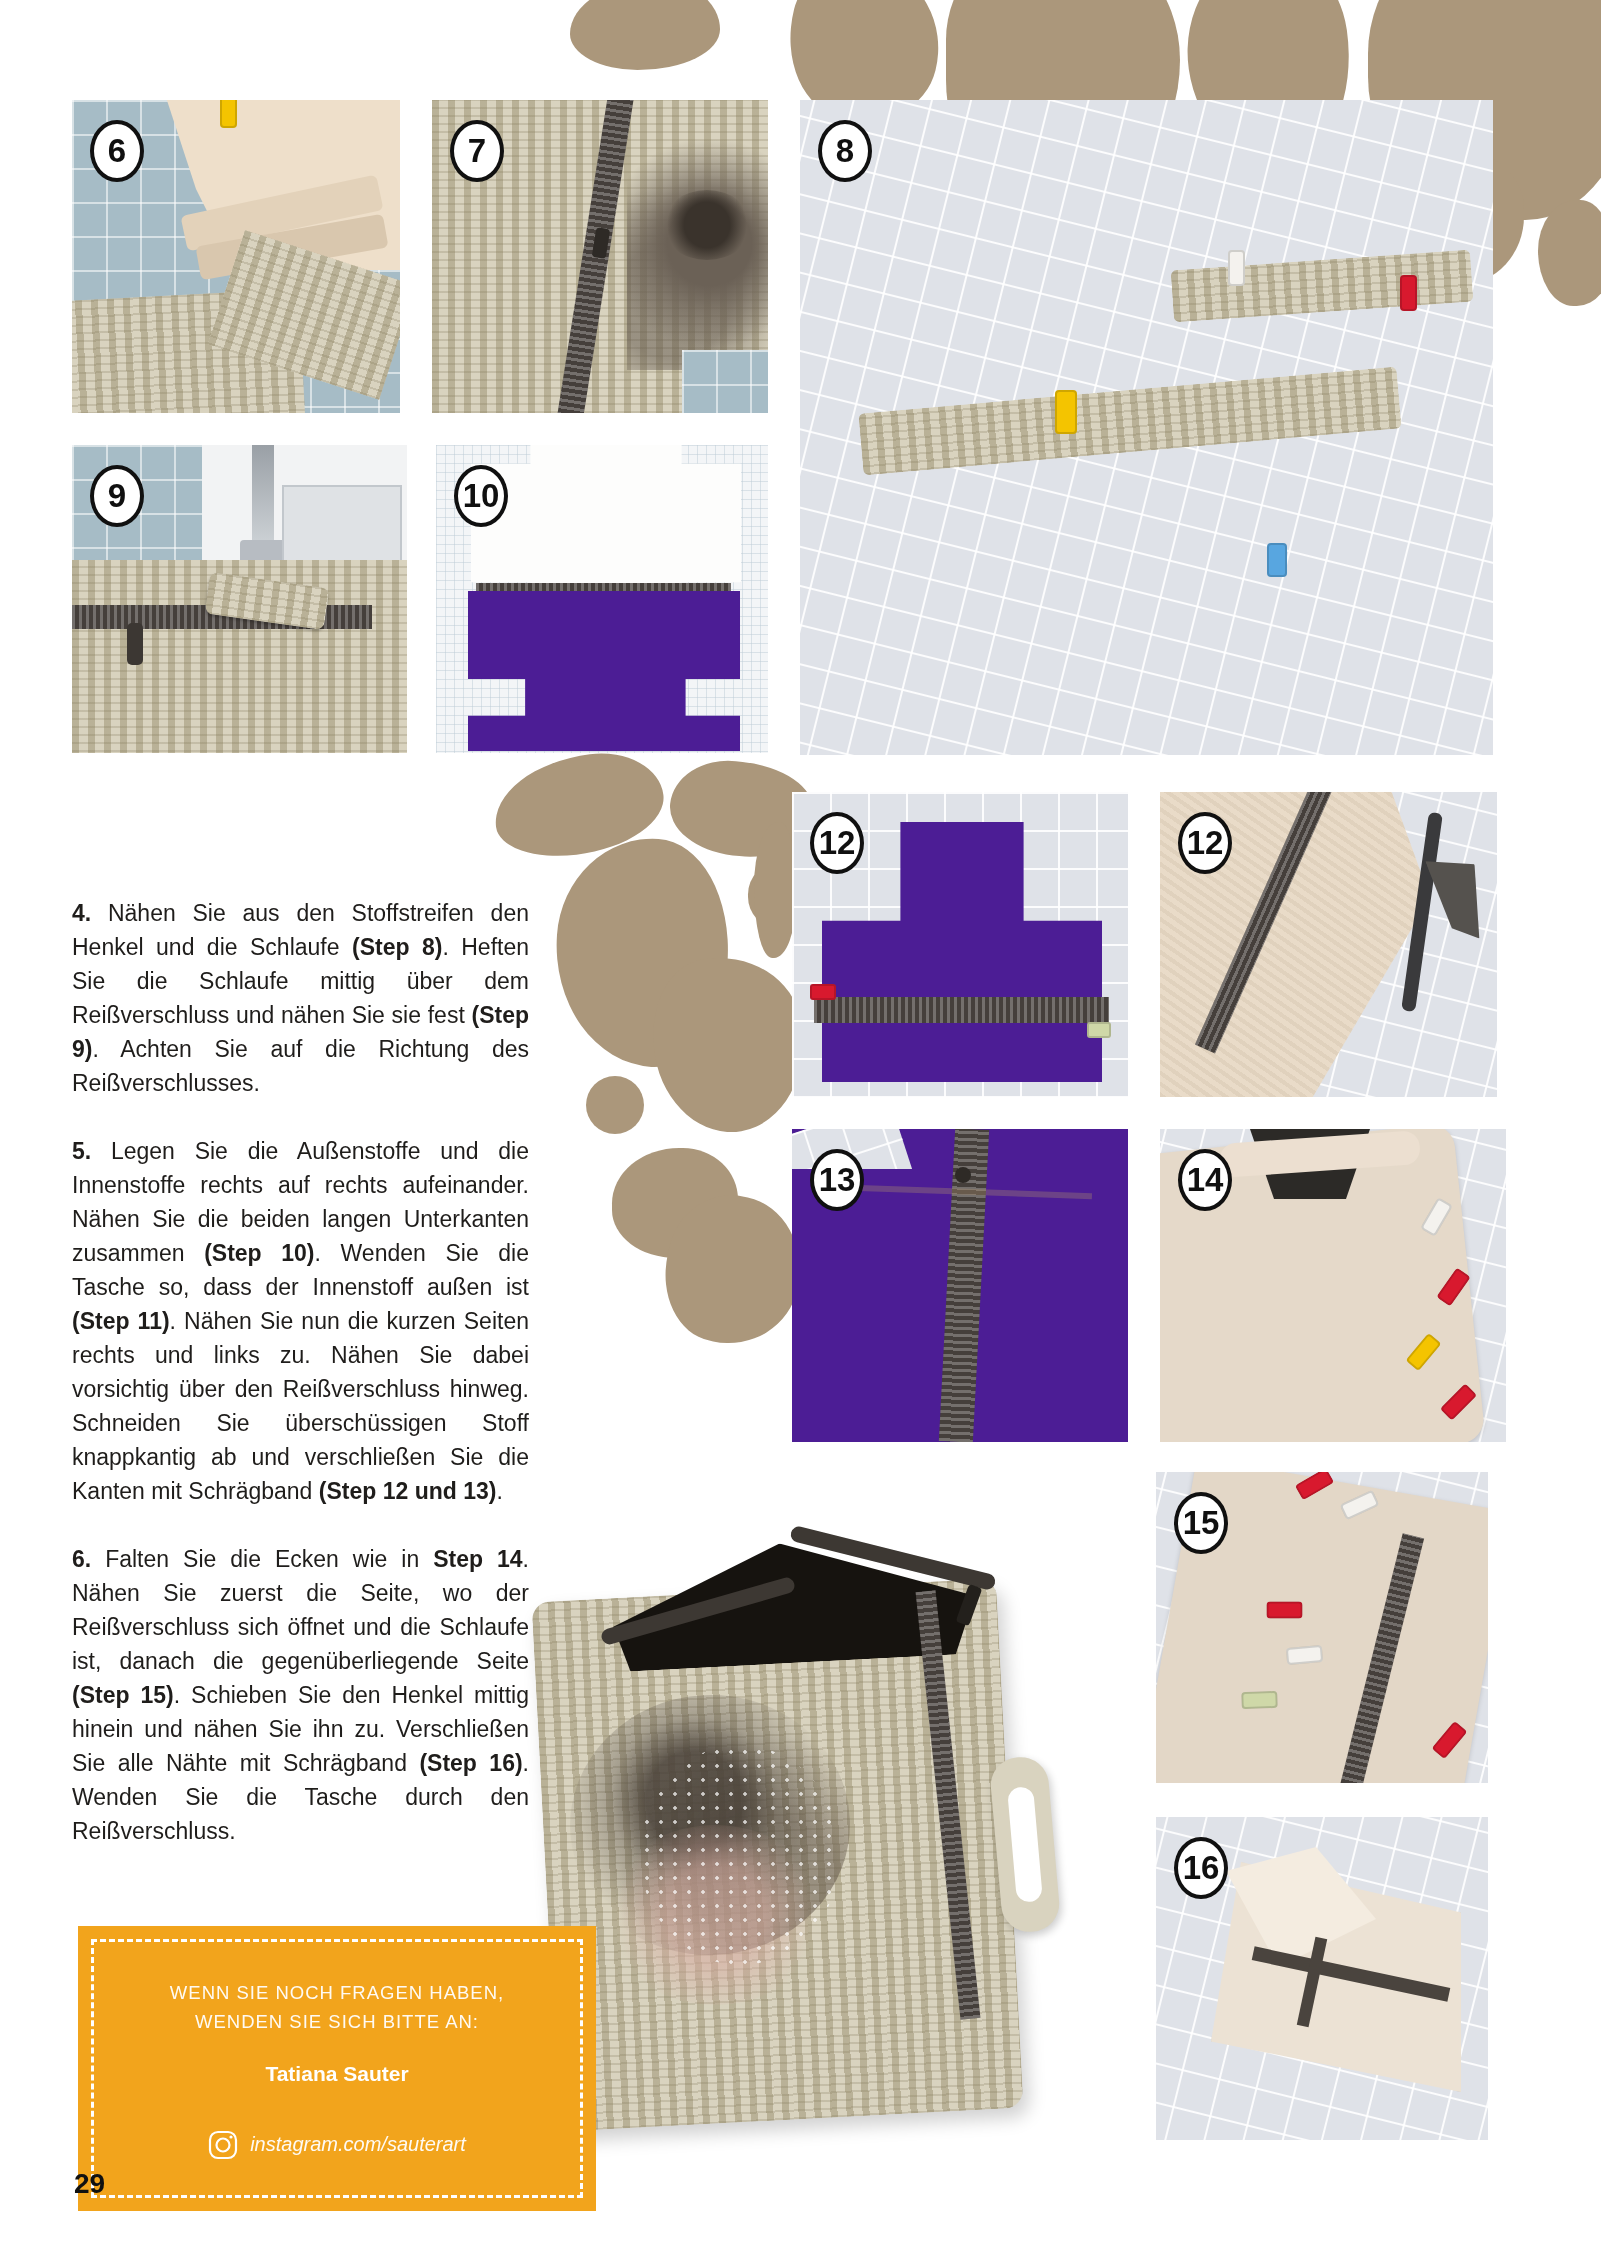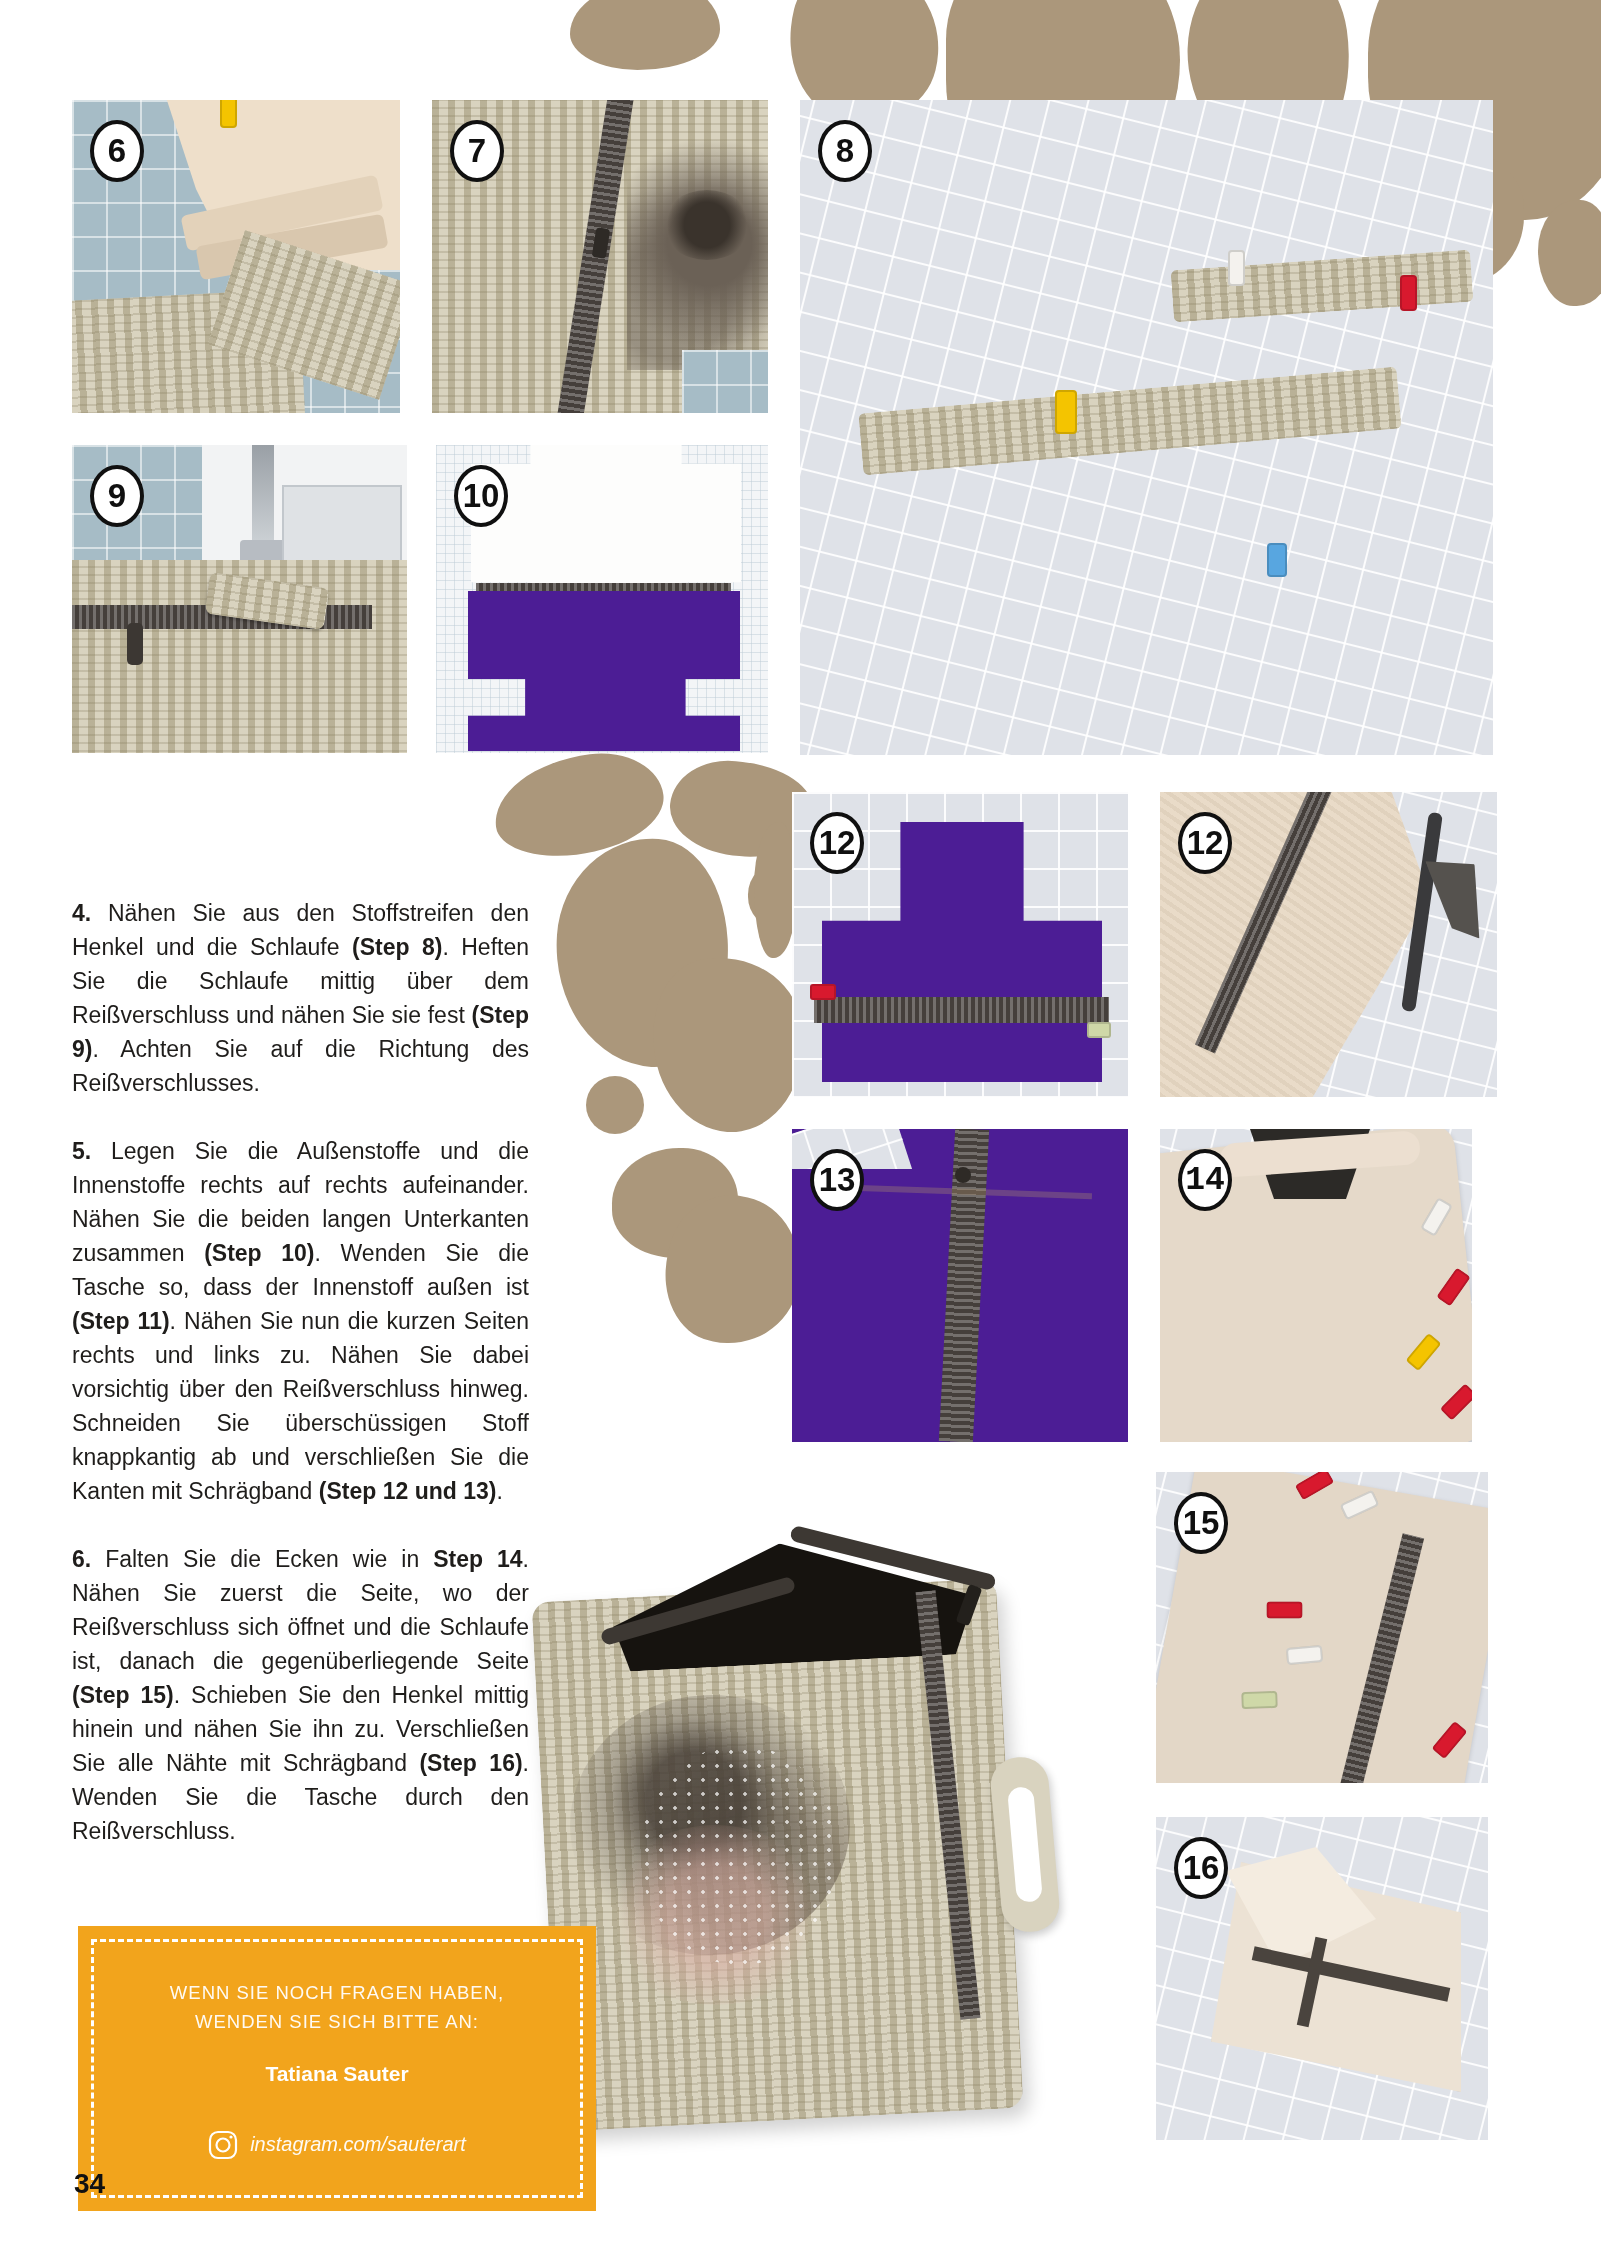--- a/index.html
+++ b/index.html
@@ -179,21 +179,21 @@
     <div class="grid-bg shape" style="left:-10px;top:-10px;width:130px;height:120px;transform:rotate(-18deg);"></div>
     <div class="shape peach" style="left:0;top:40px;width:336px;height:273px;"></div>
     <div class="shape zipv" style="left:155px;top:0;width:34px;height:313px;transform:rotate(3deg);"></div>
     <div class="shape" style="left:163px;top:38px;width:16px;height:16px;background:#2e2a26;border-radius:50%;"></div>
     <div class="shape" style="left:60px;top:60px;width:240px;height:6px;background:rgba(170,140,110,.35);transform:rotate(2deg);"></div>
     <div class="badge">
         <span>13</span>
       </div>
   </div>
 
-  <div class="photo" style="left:1160px;top:1129px;width:312px;height:313px;font-family:Liberation Mono, monospace;">
+  <div class="photo" style="left:1160px;top:1129px;width:346px;height:313px;">
     <div class="grid-bg grid-rot shape"></div>
     <div class="shape" style="left:-20px;top:10px;width:330px;height:320px;background:#e5d9c9;border-radius:24px;transform:rotate(-6deg);box-shadow:0 2px 5px rgba(0,0,0,.15);"></div>
     <div class="shape" style="left:90px;top:0;width:120px;height:70px;background:#2c2a27;clip-path:polygon(0 0,100% 0,80% 100%,20% 100%);"></div>
     <div class="shape" style="left:60px;top:8px;width:200px;height:34px;background:#ecdfd0;border-radius:16px;transform:rotate(-4deg);"></div>
     <div class="clip" style="left:268px;top:70px;background:#f4f2ee;transform:rotate(30deg);"></div>
     <div class="clip" style="left:285px;top:140px;background:#d8192e;transform:rotate(35deg);"></div>
     <div class="clip" style="left:255px;top:205px;background:#f4c400;transform:rotate(40deg);"></div>
     <div class="clip" style="left:290px;top:255px;background:#d8192e;transform:rotate(45deg);"></div>
     <div class="badge">
         <span>14</span>
@@ -258,15 +258,15 @@
         <svg width="30" height="30" viewBox="0 0 30 30" fill="none" stroke="#ffffff" stroke-width="2.2">
           <rect x="2" y="2" width="26" height="26" rx="8"></rect>
           <circle cx="15" cy="15" r="6.5"></circle>
           <circle cx="23" cy="7" r="1.6" fill="#ffffff" stroke="none"></circle>
         </svg>
         <span>instagram.com/sauterart</span>
       </div>
     </div>
   </div>
 
-  <div class="pageno">34</div>
+  <div class="pageno">29</div>
 
 </div>
 
 </body></html>

